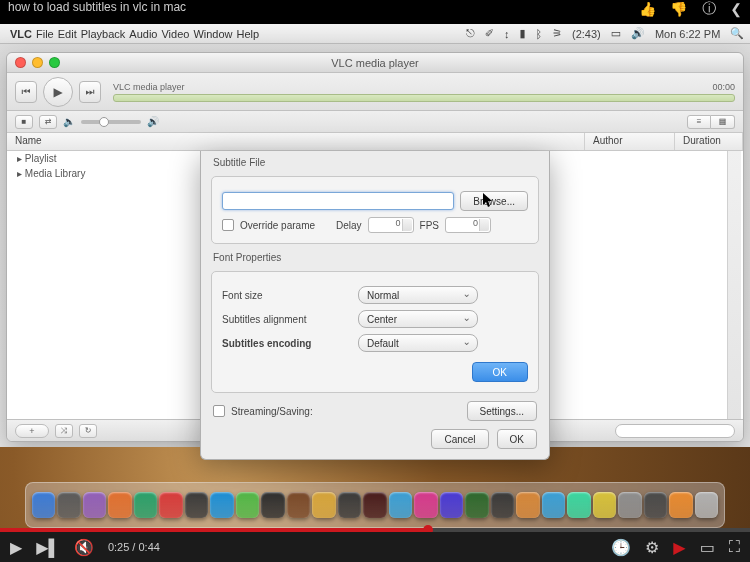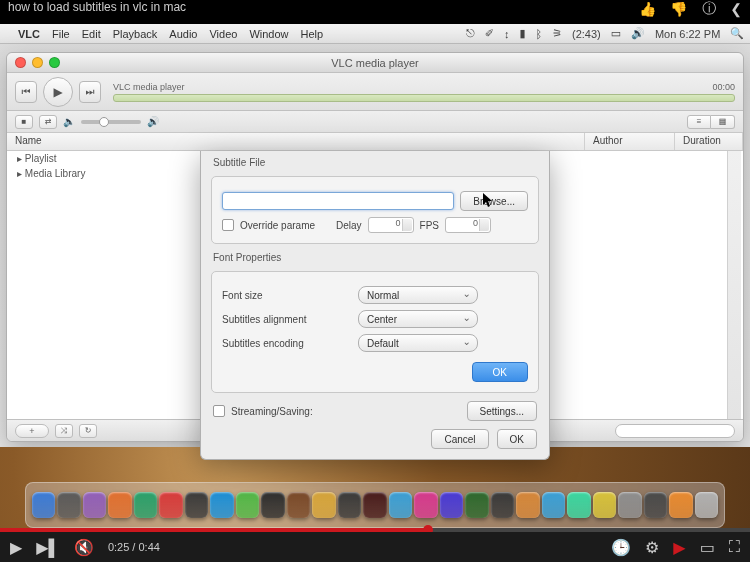--- a/index.html
+++ b/index.html
@@ -4,21 +4,21 @@
 <style>
   * { box-sizing: border-box; margin: 0; padding: 0; font-family: "Lucida Grande", "Helvetica Neue", Arial, sans-serif; }
   html, body { width: 750px; height: 562px; overflow: hidden; background: #000; }
   .video-frame { position: relative; width: 750px; height: 562px; }
   .yt-title-bar { position: absolute; top:0; left:0; right:0; height:24px; background: rgba(0,0,0,0.9); color:#ccc; font-size:12px; display:flex; align-items:flex-start; padding:0 8px; justify-content:space-between; z-index:50;}
   .yt-title-bar .right { display:flex; gap:14px; align-items:center; }
   .yt-title-bar .icon { color:#ccc; font-size:14px; cursor:pointer; }
   .screen { position:absolute; top:24px; left:0; right:0; bottom:30px; background: linear-gradient(#dcdcdc,#e8e8e8); overflow:hidden; }
   
   .mac-menubar { height:20px; background: linear-gradient(#f4f4f4,#e2e2e2); border-bottom:1px solid #bcbcbc; display:flex; align-items:center; font-size:11px; color:#333; padding:0 6px; justify-content:space-between;}
-  .mac-menubar .left { display:flex; align-items:center; gap:12px; }
+  .mac-menubar .left { display:flex; align-items:center; gap:4px; }
   .mac-menubar .apple { font-size:13px; color:#333; }
   .mac-menubar .right { display:flex; align-items:center; gap:10px; font-size:11px; }
   .mac-menubar .right span { color:#444; }
   
   .vlc-window { position:absolute; top:28px; left:6px; right:6px; bottom:90px; background:#ececec; border:1px solid #b0b0b0; border-radius:6px; box-shadow:0 8px 25px rgba(0,0,0,0.25); display:flex; flex-direction:column; }
   .vlc-titlebar { height:20px; background:linear-gradient(#f5f5f5,#d8d8d8); border-bottom:1px solid #c0c0c0; border-radius:6px 6px 0 0; display:flex; align-items:center; justify-content:center; font-size:11px; color:#555; position:relative;}
   .traffic { position:absolute; left:8px; top:4px; display:flex; gap:6px;}
   .tl { width:11px; height:11px; border-radius:50%; border:1px solid rgba(0,0,0,0.2);}
   .tl.r{background:#ff5f57;} .tl.y{background:#ffbd2e;} .tl.g{background:#28c940;}
   .vlc-toolbar { height:38px; background:linear-gradient(#f0f0f0,#e0e0e0); border-bottom:1px solid #c0c0c0; display:flex; align-items:center; padding:0 8px; gap:6px;}
@@ -187,21 +187,21 @@
           <div class="groupbox">
             <div class="row">
               <span style="width:130px;">Font size</span>
               <div class="select">Normal</div>
             </div>
             <div class="row">
               <span style="width:130px;">Subtitles alignment</span>
               <div class="select">Center</div>
             </div>
             <div class="row">
-              <span style="width:130px;">Subtitles encoding</span>
+              <span style="width:130px;font-weight:bold;">Subtitles encoding</span>
               <div class="select">Default</div>
             </div>
             <div class="row" style="justify-content:flex-end; margin-top:10px;">
               <div class="mac-btn primary">OK</div>
             </div>
           </div>
 
           <div class="row" style="margin:6px 12px 0;">
             <div class="checkbox"></div>
             <span style="flex:1;">Streaming/Saving:</span>

